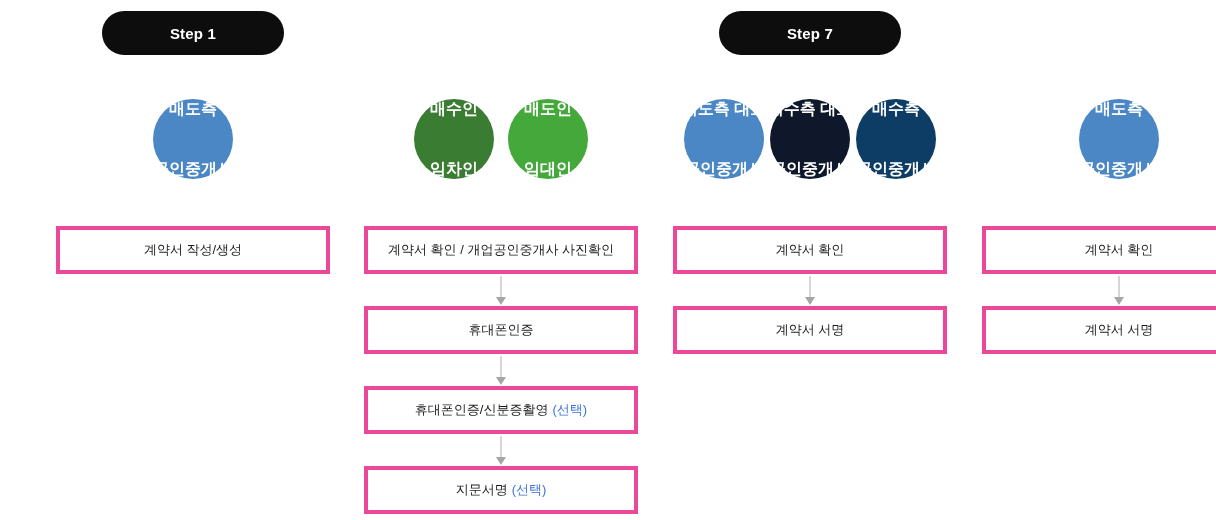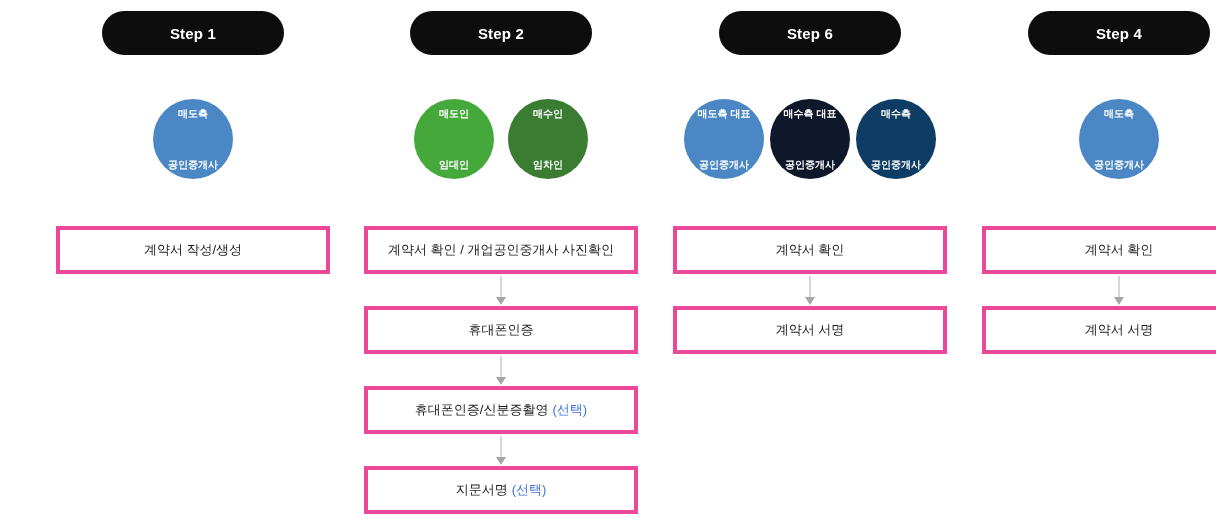--- a/index.html
+++ b/index.html
@@ -64,21 +64,21 @@
   }
   .role-circle {
     width: 80px;
     height: 80px;
     border-radius: 50%;
     display: flex;
     flex-direction: column;
     align-items: center;
     justify-content: center;
     color: #ffffff;
-    font-size: 10px;
+    font-size: 16px;
     font-weight: bold;
     line-height: 1.35;
     text-align: center;
     box-sizing: border-box;
     padding: 2px;
     gap: 38px;
   }
   .role-circle .line {
     display: block;
     white-space: nowrap;
@@ -155,31 +155,30 @@
     </div>
 
     <div class="flow">
       <div class="flow-box">
         <span>계약서 작성/생성</span>
       </div>
     </div>
   </div>
 
   <div class="column col-2">
-    <div class="step-pill">Step 2</div>
 
     <div class="circle-row">
+      <div class="role-circle" style="background:#3a7d32">
+        <span class="line">매수인</span>
+        <span class="line">임차인</span>
+      </div>
       <div class="role-circle" style="background:#44a83a">
         <span class="line">매도인</span>
         <span class="line">임대인</span>
       </div>
-      <div class="role-circle" style="background:#3a7d32">
-        <span class="line">매수인</span>
-        <span class="line">임차인</span>
-      </div>
     </div>
 
     <div class="flow">
       <div class="flow-box">
         <span>계약서 확인 / 개업공인중개사 사진확인</span>
       </div>
 
       <div class="connector">
         <span class="stem"></span>
           <span class="head"></span>
@@ -205,21 +204,21 @@
       </div>
 
       <div class="flow-box">
         <span>지문서명</span>
         <span class="optional">(선택)</span>
       </div>
     </div>
   </div>
 
   <div class="column col-3">
-    <div class="step-pill">Step 6</div>
+    <div class="step-pill">Step 7</div>
 
     <div class="circle-row" style="gap:6px">
       <div class="role-circle" style="background:#4a87c4">
         <span class="line">매도측 대표</span>
         <span class="line">공인중개사</span>
       </div>
       <div class="role-circle" style="background:#0f172a">
         <span class="line">매수측 대표</span>
         <span class="line">공인중개사</span>
       </div>
@@ -239,21 +238,20 @@
           <span class="head"></span>
       </div>
 
       <div class="flow-box">
         <span>계약서 서명</span>
       </div>
     </div>
   </div>
 
   <div class="column col-4">
-    <div class="step-pill">Step 4</div>
 
     <div class="circle-row">
       <div class="role-circle" style="background:#4a87c4">
         <span class="line">매도측</span>
         <span class="line">공인중개사</span>
       </div>
     </div>
 
     <div class="flow">
       <div class="flow-box">

